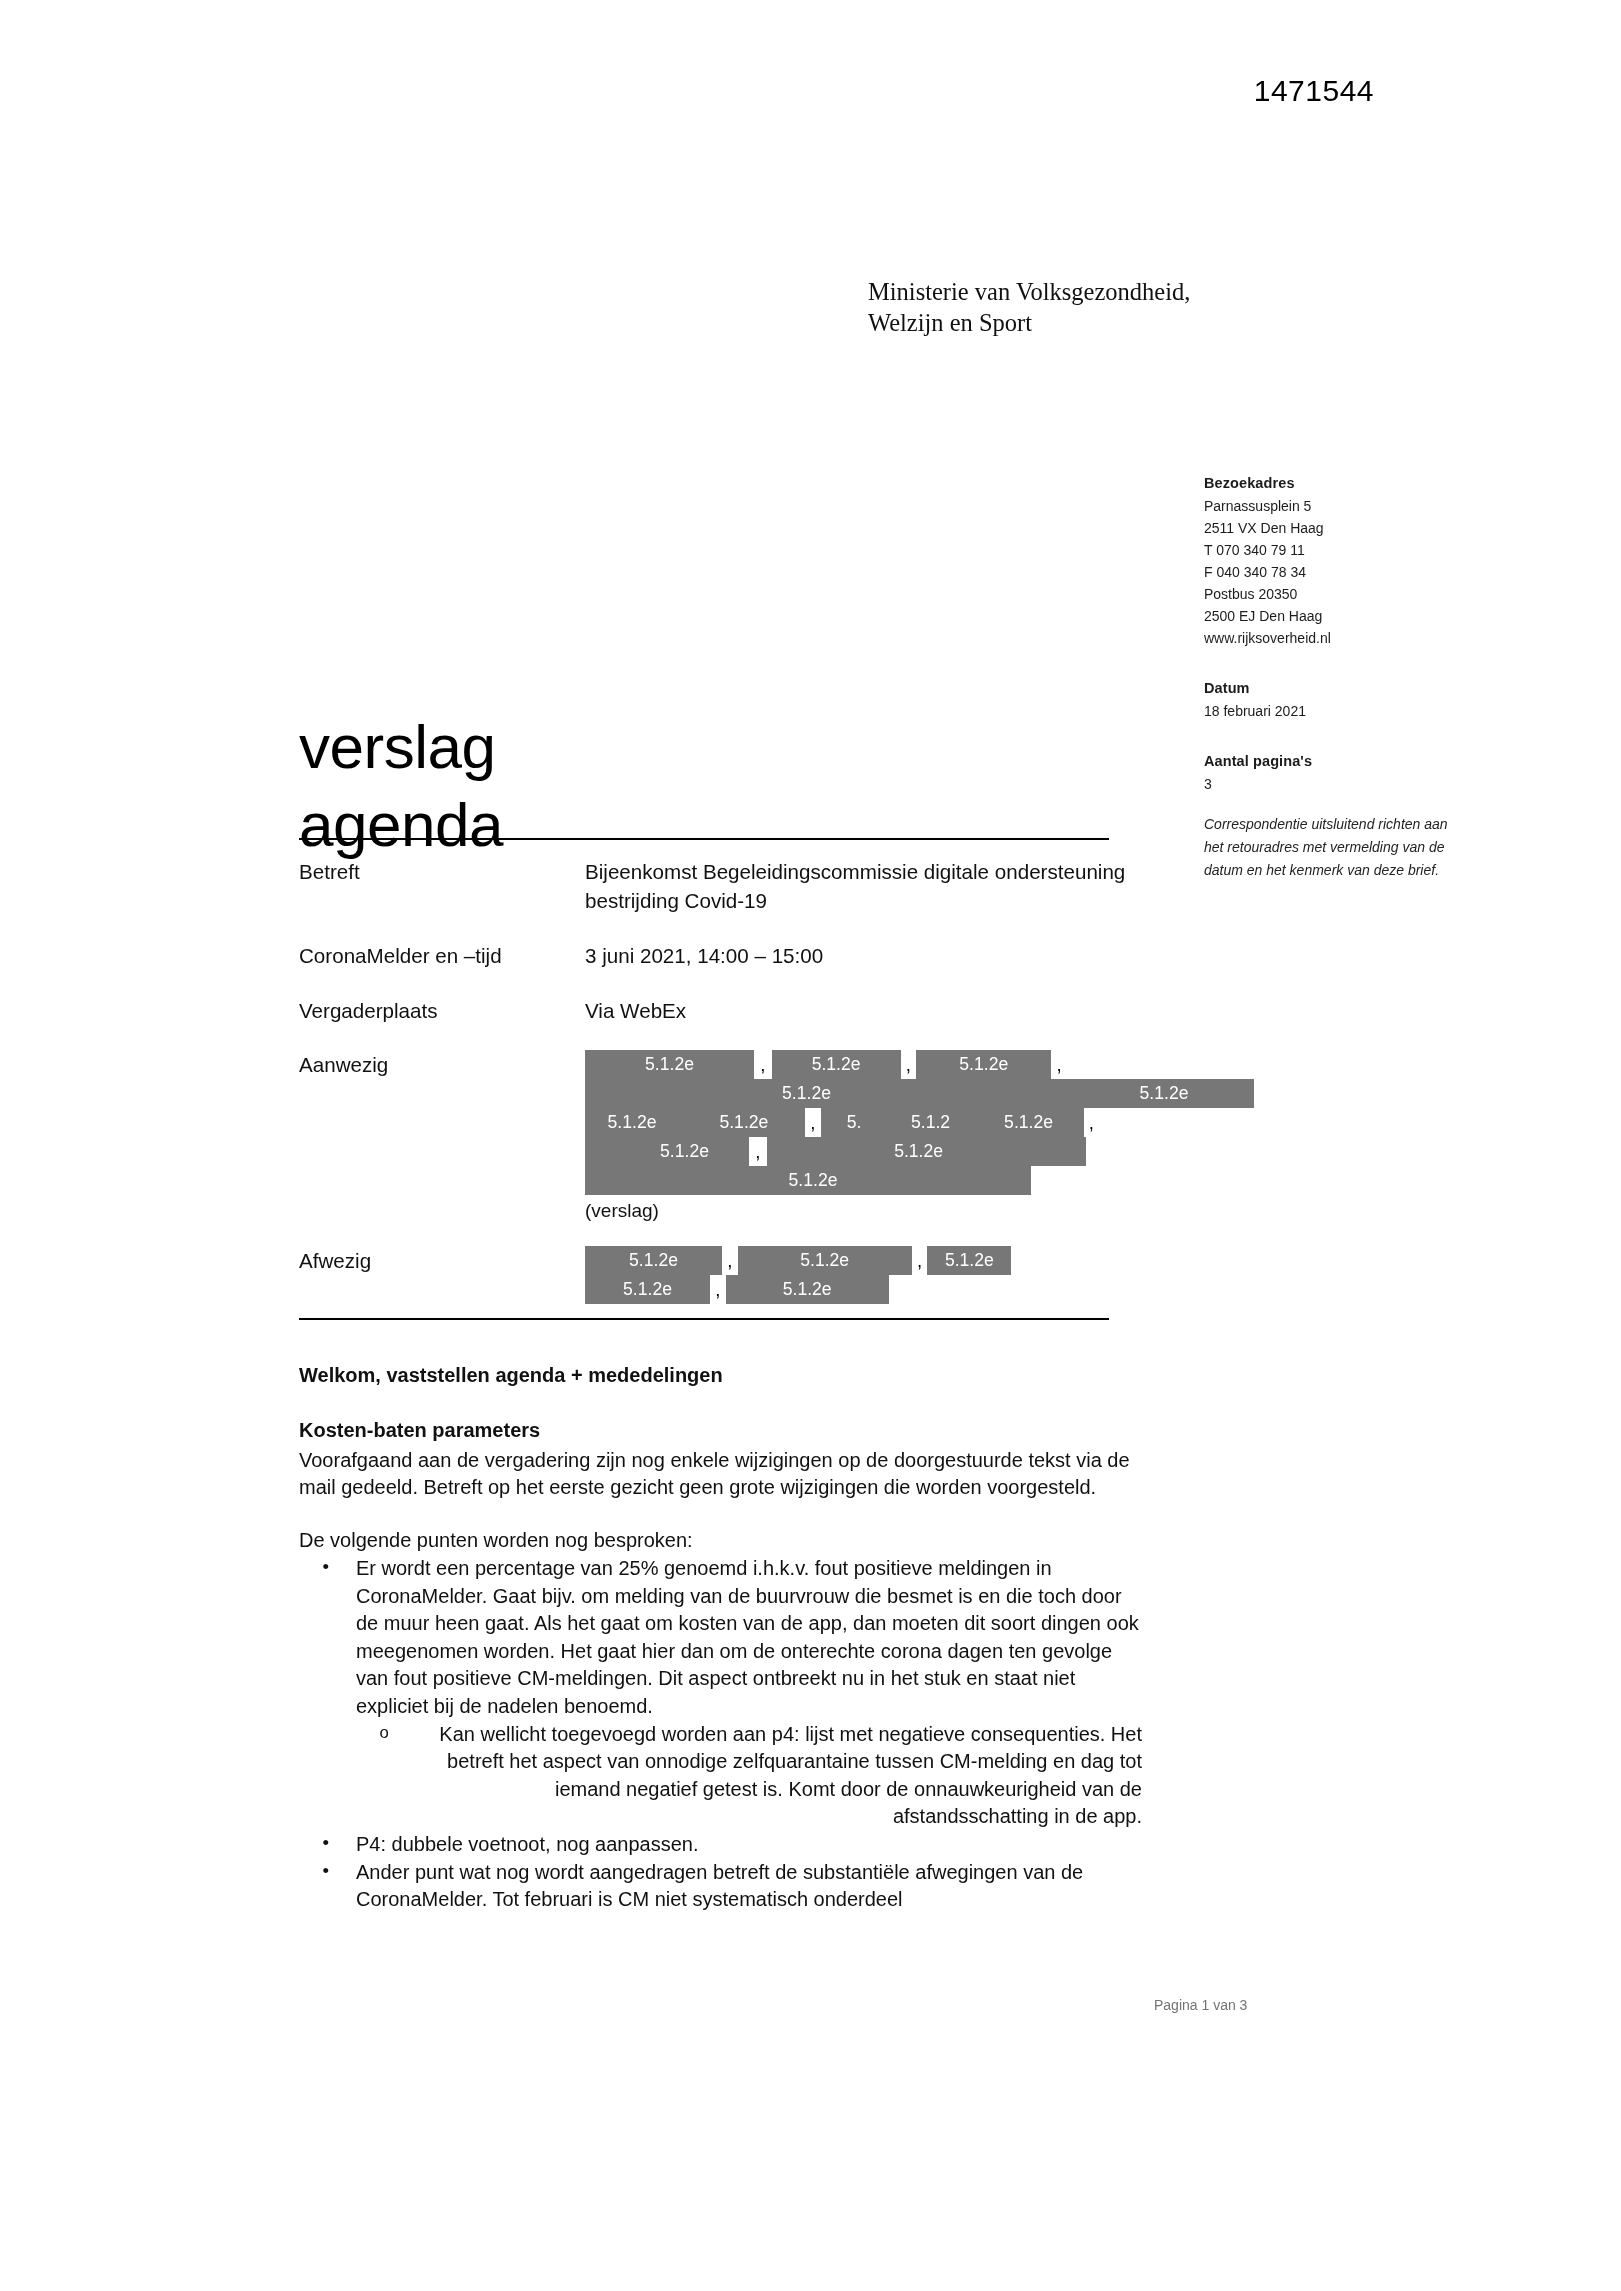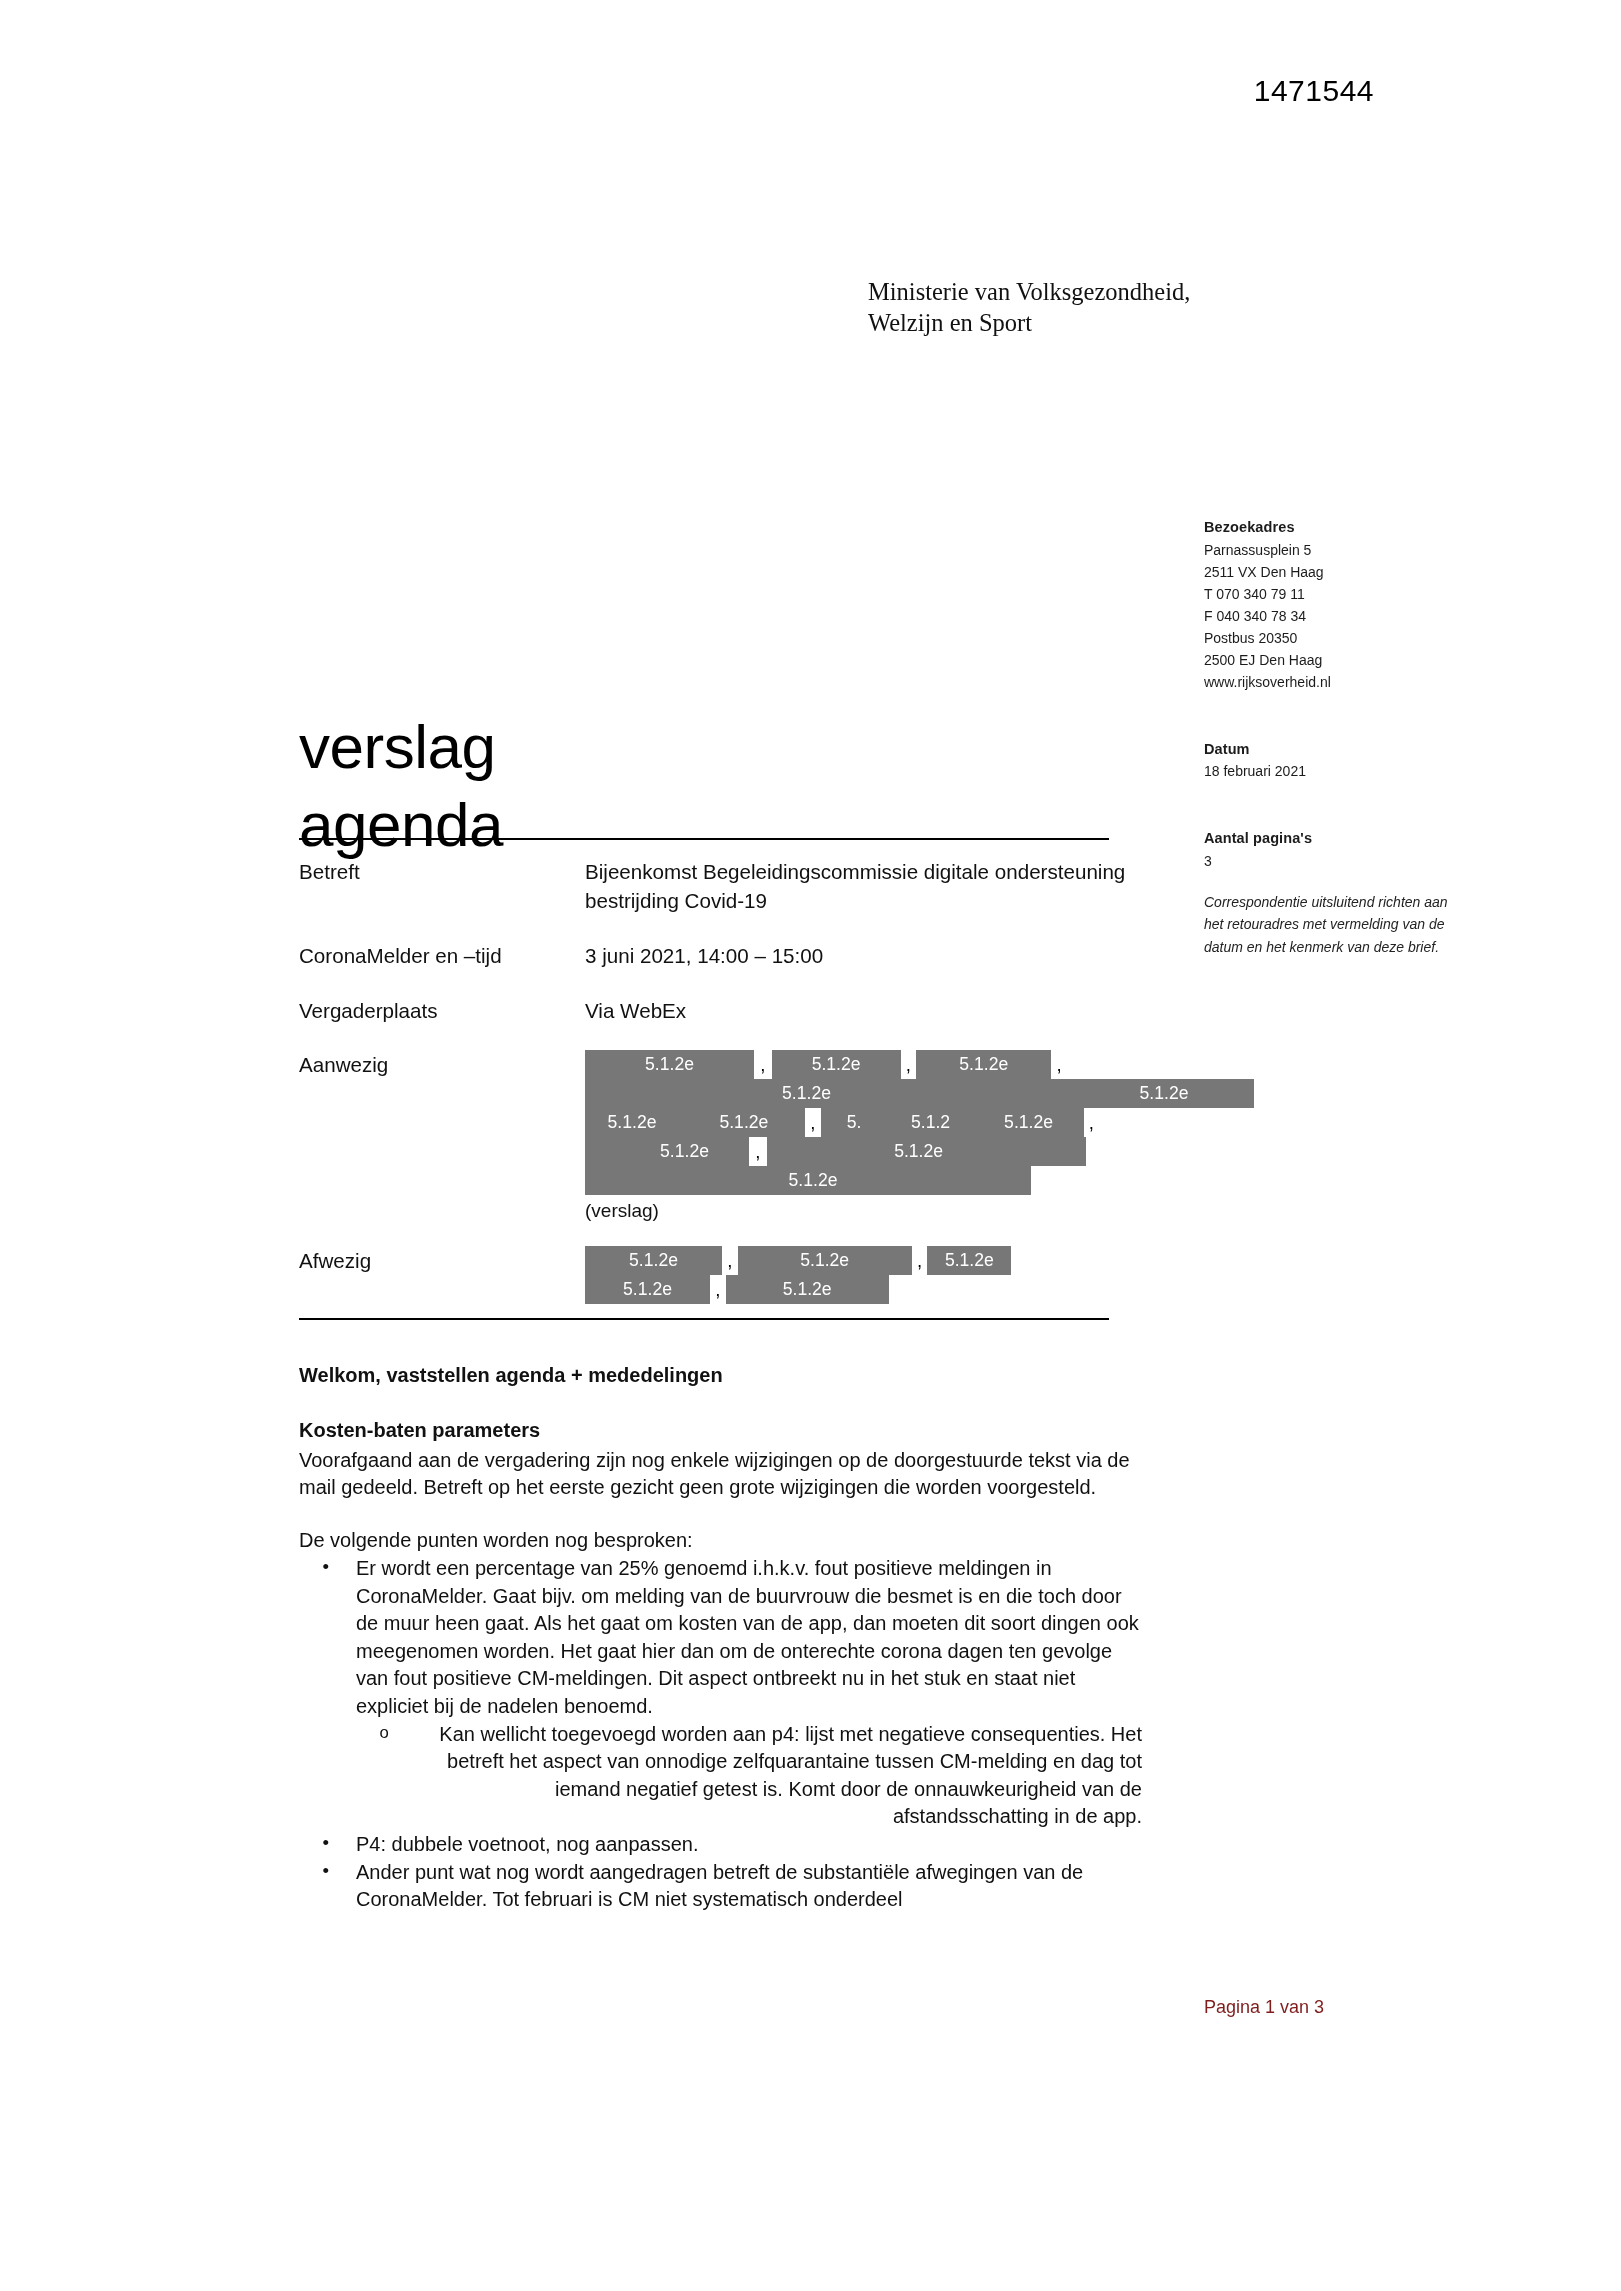--- a/index.html
+++ b/index.html
@@ -49,21 +49,20 @@
     font-size: 14px;
     line-height: 1.57;
     color: #1c1c1c;
   }
   .sidebar .blk { margin-bottom: 27.4px; }
   .sidebar .hd {
     font-weight: bold;
     font-size: 14.5px;
     letter-spacing: 0.1px;
     margin-bottom: 1px;
-    margin-top: 44px;
   }
   .sidebar .ln { white-space: nowrap; }
   .sidebar .note {
     font-style: italic;
     line-height: 1.62;
     color: #232323;
   }
 
   
   .title-wrap {
@@ -201,24 +200,24 @@
     content: "o";
     position: absolute;
     left: 23.5px;
     top: 0px;
     font-size: 16.7px;
   }
 
   
   .footer {
     position: absolute;
-    left: 1204px;
+    left: 1154px;
     top: 1997px;
-    font-size: 18px;
-    color: #7f1d1d;
+    font-size: 14px;
+    color: #737373;
   }
 </style>
 </head>
 <body>
 
 <div id="page">
 
   <div class="doc-number">1471544</div>
 
   <div class="ministry">

